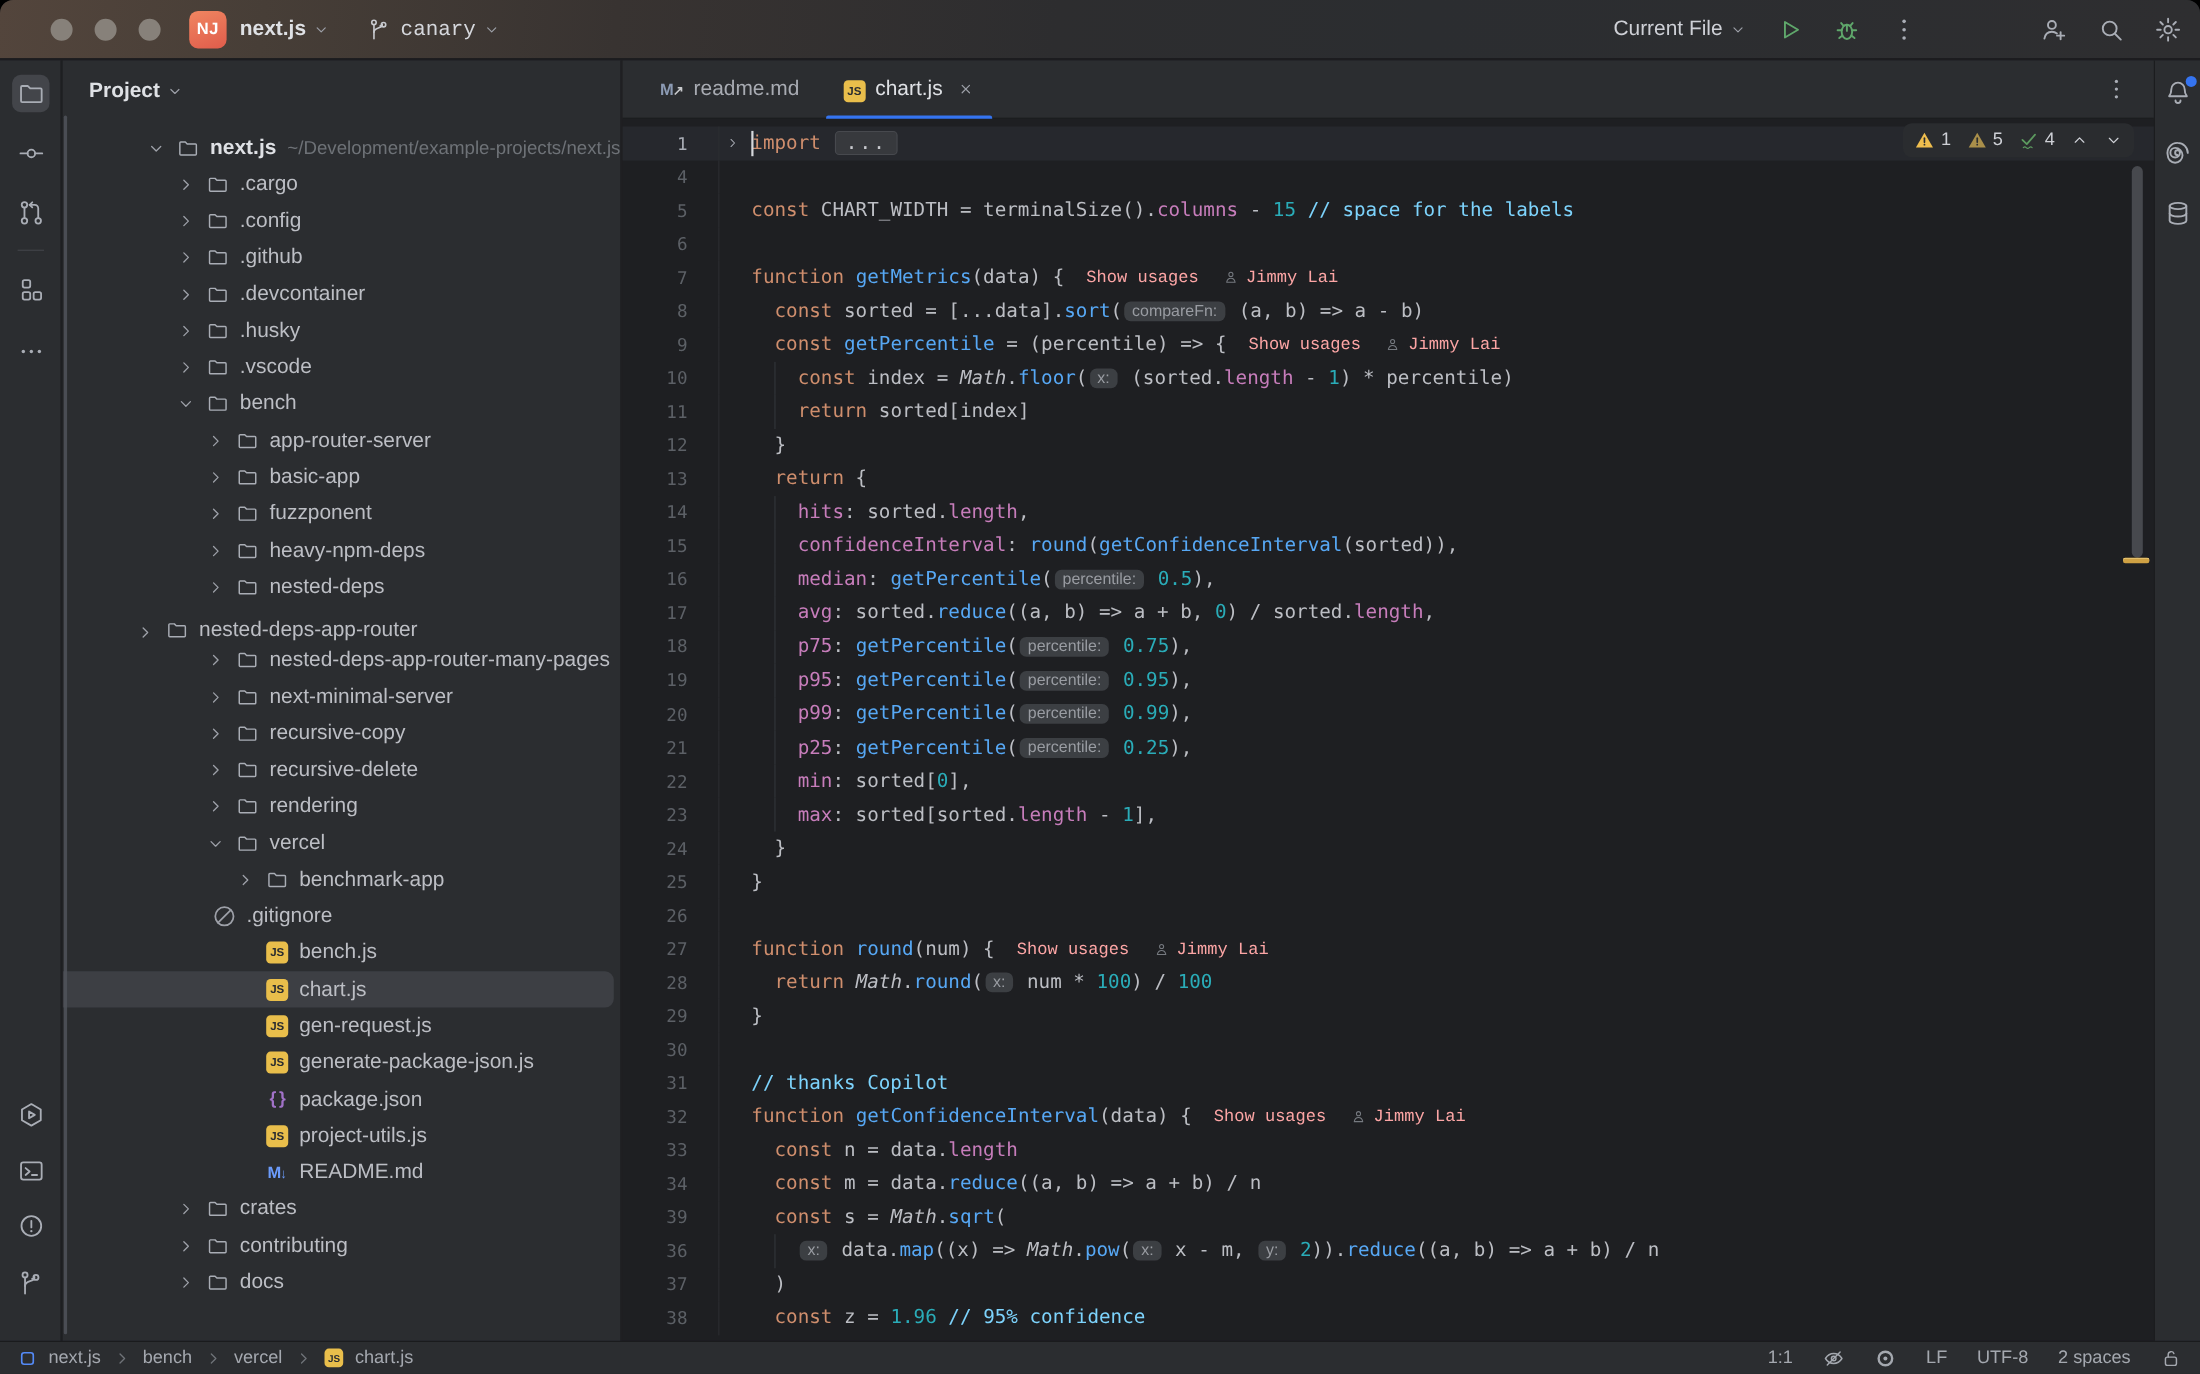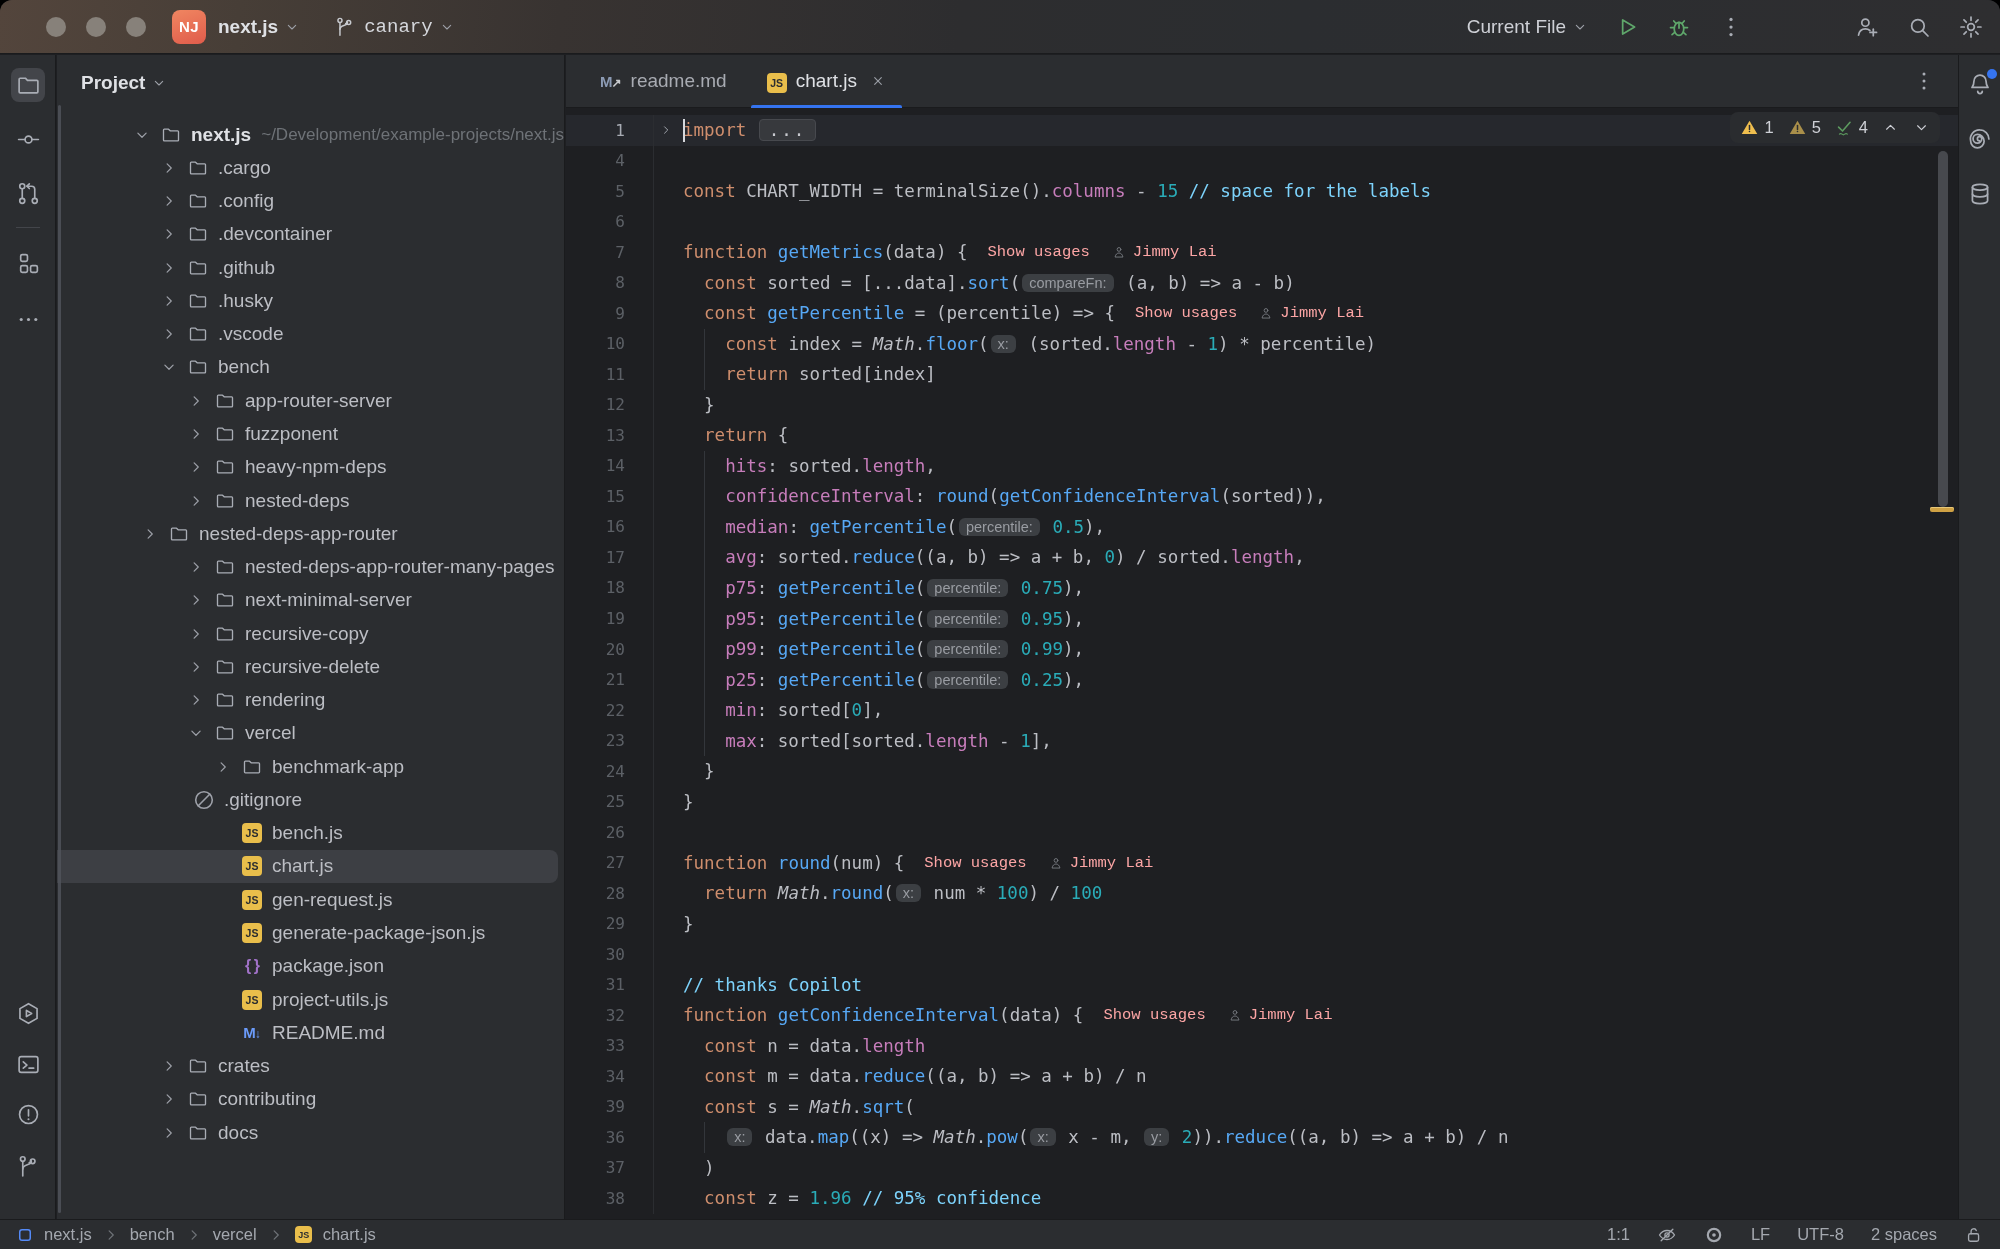--- a/index.html
+++ b/index.html
@@ -361,70 +361,70 @@
               <polyline points="9.5 6.5 15 12 9.5 17.5"></polyline>
             </svg>
           </span>
           <span class="ticon">
             <span class="ico" style="width:20px;height:20px">
               <svg viewBox="0 0 24 24" fill="none" stroke="currentColor" stroke-width="1.6" stroke-linecap="round" stroke-linejoin="round">
                 <path d="M3 6a1 1 0 0 1 1-1h5l2 2h9a1 1 0 0 1 1 1v10a1 1 0 0 1-1 1H4a1 1 0 0 1-1-1z"></path>
               </svg>
             </span>
           </span>
+          <span class="tlabel">.github</span>
+        </div>
+        <div class="trow" style="padding-left: 103px;">
+          <span class="ico tchev">
+            <svg viewBox="0 0 24 24" fill="none" stroke="currentColor" stroke-width="1.6" stroke-linecap="round" stroke-linejoin="round">
+              <polyline points="9.5 6.5 15 12 9.5 17.5"></polyline>
+            </svg>
+          </span>
+          <span class="ticon">
+            <span class="ico" style="width:20px;height:20px">
+              <svg viewBox="0 0 24 24" fill="none" stroke="currentColor" stroke-width="1.6" stroke-linecap="round" stroke-linejoin="round">
+                <path d="M3 6a1 1 0 0 1 1-1h5l2 2h9a1 1 0 0 1 1 1v10a1 1 0 0 1-1 1H4a1 1 0 0 1-1-1z"></path>
+              </svg>
+            </span>
+          </span>
           <span class="tlabel">.devcontainer</span>
         </div>
         <div class="trow" style="padding-left: 103px;">
           <span class="ico tchev">
             <svg viewBox="0 0 24 24" fill="none" stroke="currentColor" stroke-width="1.6" stroke-linecap="round" stroke-linejoin="round">
               <polyline points="9.5 6.5 15 12 9.5 17.5"></polyline>
             </svg>
           </span>
           <span class="ticon">
             <span class="ico" style="width:20px;height:20px">
               <svg viewBox="0 0 24 24" fill="none" stroke="currentColor" stroke-width="1.6" stroke-linecap="round" stroke-linejoin="round">
                 <path d="M3 6a1 1 0 0 1 1-1h5l2 2h9a1 1 0 0 1 1 1v10a1 1 0 0 1-1 1H4a1 1 0 0 1-1-1z"></path>
               </svg>
             </span>
           </span>
-          <span class="tlabel">.github</span>
+          <span class="tlabel">.husky</span>
         </div>
         <div class="trow" style="padding-left: 103px;">
           <span class="ico tchev">
             <svg viewBox="0 0 24 24" fill="none" stroke="currentColor" stroke-width="1.6" stroke-linecap="round" stroke-linejoin="round">
               <polyline points="9.5 6.5 15 12 9.5 17.5"></polyline>
             </svg>
           </span>
           <span class="ticon">
             <span class="ico" style="width:20px;height:20px">
               <svg viewBox="0 0 24 24" fill="none" stroke="currentColor" stroke-width="1.6" stroke-linecap="round" stroke-linejoin="round">
                 <path d="M3 6a1 1 0 0 1 1-1h5l2 2h9a1 1 0 0 1 1 1v10a1 1 0 0 1-1 1H4a1 1 0 0 1-1-1z"></path>
               </svg>
             </span>
           </span>
-          <span class="tlabel">.husky</span>
+          <span class="tlabel">.vscode</span>
         </div>
         <div class="trow" style="padding-left: 103px;">
           <span class="ico tchev">
             <svg viewBox="0 0 24 24" fill="none" stroke="currentColor" stroke-width="1.6" stroke-linecap="round" stroke-linejoin="round">
-              <polyline points="9.5 6.5 15 12 9.5 17.5"></polyline>
-            </svg>
-          </span>
-          <span class="ticon">
-            <span class="ico" style="width:20px;height:20px">
-              <svg viewBox="0 0 24 24" fill="none" stroke="currentColor" stroke-width="1.6" stroke-linecap="round" stroke-linejoin="round">
-                <path d="M3 6a1 1 0 0 1 1-1h5l2 2h9a1 1 0 0 1 1 1v10a1 1 0 0 1-1 1H4a1 1 0 0 1-1-1z"></path>
-              </svg>
-            </span>
-          </span>
-          <span class="tlabel">.vscode</span>
-        </div>
-        <div class="trow" style="padding-left: 103px;">
-          <span class="ico tchev">
-            <svg viewBox="0 0 24 24" fill="none" stroke="currentColor" stroke-width="1.6" stroke-linecap="round" stroke-linejoin="round">
               <polyline points="6.5 9.5 12 15 17.5 9.5"></polyline>
             </svg>
           </span>
           <span class="ticon">
             <span class="ico" style="width:20px;height:20px">
               <svg viewBox="0 0 24 24" fill="none" stroke="currentColor" stroke-width="1.6" stroke-linecap="round" stroke-linejoin="round">
                 <path d="M3 6a1 1 0 0 1 1-1h5l2 2h9a1 1 0 0 1 1 1v10a1 1 0 0 1-1 1H4a1 1 0 0 1-1-1z"></path>
               </svg>
             </span>
           </span>
@@ -451,20 +451,35 @@
               <polyline points="9.5 6.5 15 12 9.5 17.5"></polyline>
             </svg>
           </span>
           <span class="ticon">
             <span class="ico" style="width:20px;height:20px">
               <svg viewBox="0 0 24 24" fill="none" stroke="currentColor" stroke-width="1.6" stroke-linecap="round" stroke-linejoin="round">
                 <path d="M3 6a1 1 0 0 1 1-1h5l2 2h9a1 1 0 0 1 1 1v10a1 1 0 0 1-1 1H4a1 1 0 0 1-1-1z"></path>
               </svg>
             </span>
           </span>
+          <span class="tlabel">basic-app</span>
+        </div>
+        <div class="trow" style="padding-left: 130px;">
+          <span class="ico tchev">
+            <svg viewBox="0 0 24 24" fill="none" stroke="currentColor" stroke-width="1.6" stroke-linecap="round" stroke-linejoin="round">
+              <polyline points="9.5 6.5 15 12 9.5 17.5"></polyline>
+            </svg>
+          </span>
+          <span class="ticon">
+            <span class="ico" style="width:20px;height:20px">
+              <svg viewBox="0 0 24 24" fill="none" stroke="currentColor" stroke-width="1.6" stroke-linecap="round" stroke-linejoin="round">
+                <path d="M3 6a1 1 0 0 1 1-1h5l2 2h9a1 1 0 0 1 1 1v10a1 1 0 0 1-1 1H4a1 1 0 0 1-1-1z"></path>
+              </svg>
+            </span>
+          </span>
           <span class="tlabel">fuzzponent</span>
         </div>
         <div class="trow" style="padding-left: 130px;">
           <span class="ico tchev">
             <svg viewBox="0 0 24 24" fill="none" stroke="currentColor" stroke-width="1.6" stroke-linecap="round" stroke-linejoin="round">
               <polyline points="9.5 6.5 15 12 9.5 17.5"></polyline>
             </svg>
           </span>
           <span class="ticon">
             <span class="ico" style="width:20px;height:20px">
@@ -483,21 +498,21 @@
           </span>
           <span class="ticon">
             <span class="ico" style="width:20px;height:20px">
               <svg viewBox="0 0 24 24" fill="none" stroke="currentColor" stroke-width="1.6" stroke-linecap="round" stroke-linejoin="round">
                 <path d="M3 6a1 1 0 0 1 1-1h5l2 2h9a1 1 0 0 1 1 1v10a1 1 0 0 1-1 1H4a1 1 0 0 1-1-1z"></path>
               </svg>
             </span>
           </span>
           <span class="tlabel">nested-deps</span>
         </div>
-        <div class="trow" style="padding-left: 84px;">
+        <div class="trow" style="padding-left: 66px; align-items: flex-end;">
           <span class="ico tchev">
             <svg viewBox="0 0 24 24" fill="none" stroke="currentColor" stroke-width="1.6" stroke-linecap="round" stroke-linejoin="round">
               <polyline points="9.5 6.5 15 12 9.5 17.5"></polyline>
             </svg>
           </span>
           <span class="ticon">
             <span class="ico" style="width:20px;height:20px">
               <svg viewBox="0 0 24 24" fill="none" stroke="currentColor" stroke-width="1.6" stroke-linecap="round" stroke-linejoin="round">
                 <path d="M3 6a1 1 0 0 1 1-1h5l2 2h9a1 1 0 0 1 1 1v10a1 1 0 0 1-1 1H4a1 1 0 0 1-1-1z"></path>
               </svg>

